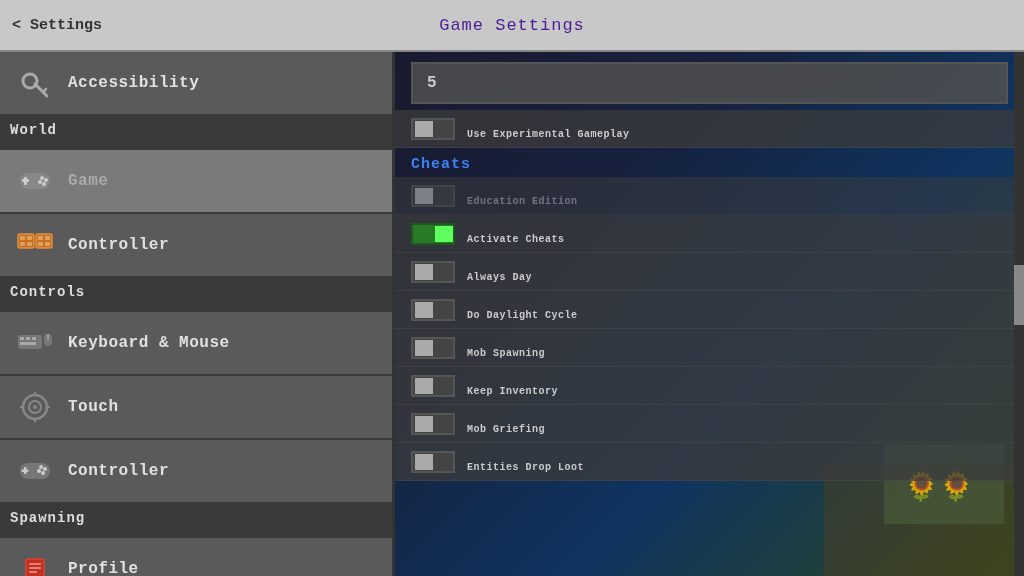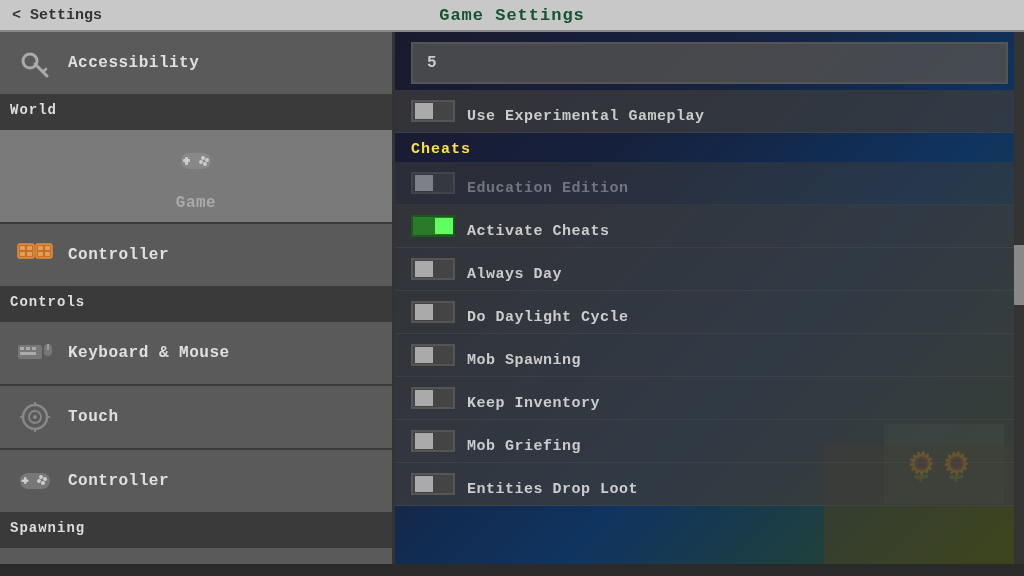--- a/index.html
+++ b/index.html
@@ -8,21 +8,21 @@
       width: 1024px;
       height: 576px;
       overflow: hidden;
       font-family: 'Courier New', Courier, monospace;
       background: #2a2a2a;
     }
 
     
     .header {
       width: 100%;
-      height: 32px;
+      height: 52px;
       background: #c8c8c8;
       border-bottom: 2px solid #888;
       display: flex;
       align-items: center;
       justify-content: center;
       position: relative;
     }
 
     .back-btn {
       position: absolute;
@@ -31,22 +31,22 @@
       align-items: center;
       gap: 4px;
       color: #333;
       font-size: 15px;
       font-weight: bold;
       cursor: pointer;
     }
 
     .header-title {
       font-size: 17px;
-      font-weight: bold;
-      color: #14532d;
+      font-weight: normal;
+      color: #4c1d95;
       letter-spacing: 1px;
     }
 
     
     .layout {
       display: flex;
       width: 100%;
       height: 532px;
     }
 
@@ -75,21 +75,20 @@
       gap: 12px;
       padding: 10px 14px;
       background: #5a5a5a;
       border-bottom: 2px solid #3a3a3a;
       cursor: pointer;
       min-height: 64px;
     }
 
     .sidebar-item.active {
       background: #7a7a7a;
-      flex-direction: column;
     }
 
     .sidebar-item-label {
       font-size: 16px;
       color: #e0e0e0;
       font-weight: bold;
       letter-spacing: 0.5px;
     }
 
     .sidebar-item-label.dimmed {
@@ -180,33 +179,33 @@
       display: flex;
       align-items: center;
       gap: 12px;
       padding: 7px 16px;
       background: rgba(60,60,60,0.75);
       border-bottom: 1px solid rgba(80,80,80,0.4);
       min-height: 38px;
     }
 
     .toggle-row-label {
-      font-size: 15px;
+      font-size: 10px;
       color: #ccc;
       font-weight: bold;
       letter-spacing: 0.5px;
       margin-top: 11px;
     }
 
     
     .section-heading {
       padding: 8px 16px 4px 16px;
       font-size: 15px;
       font-weight: bold;
-      color: #fde047;
+      color: #3b82f6;
       letter-spacing: 1px;
     }
 
     
     .toggle {
       width: 44px;
       height: 22px;
       border: 2px solid #555;
       background: #444;
       display: flex;

